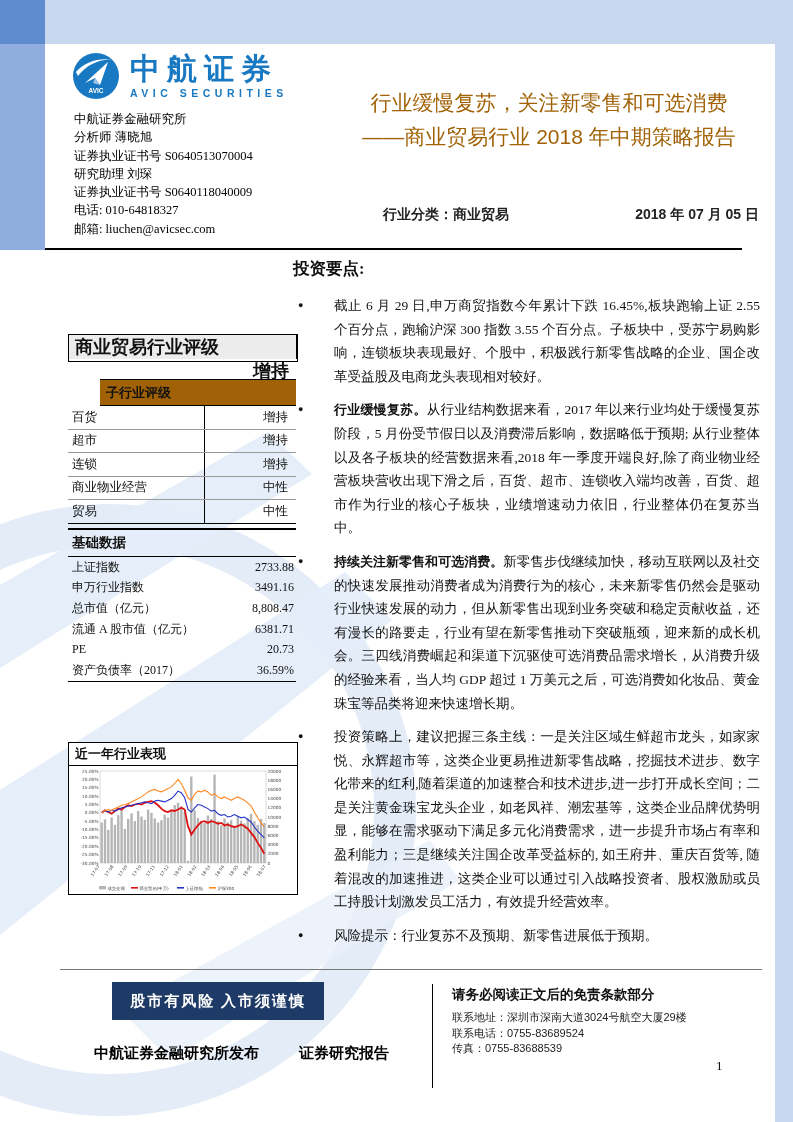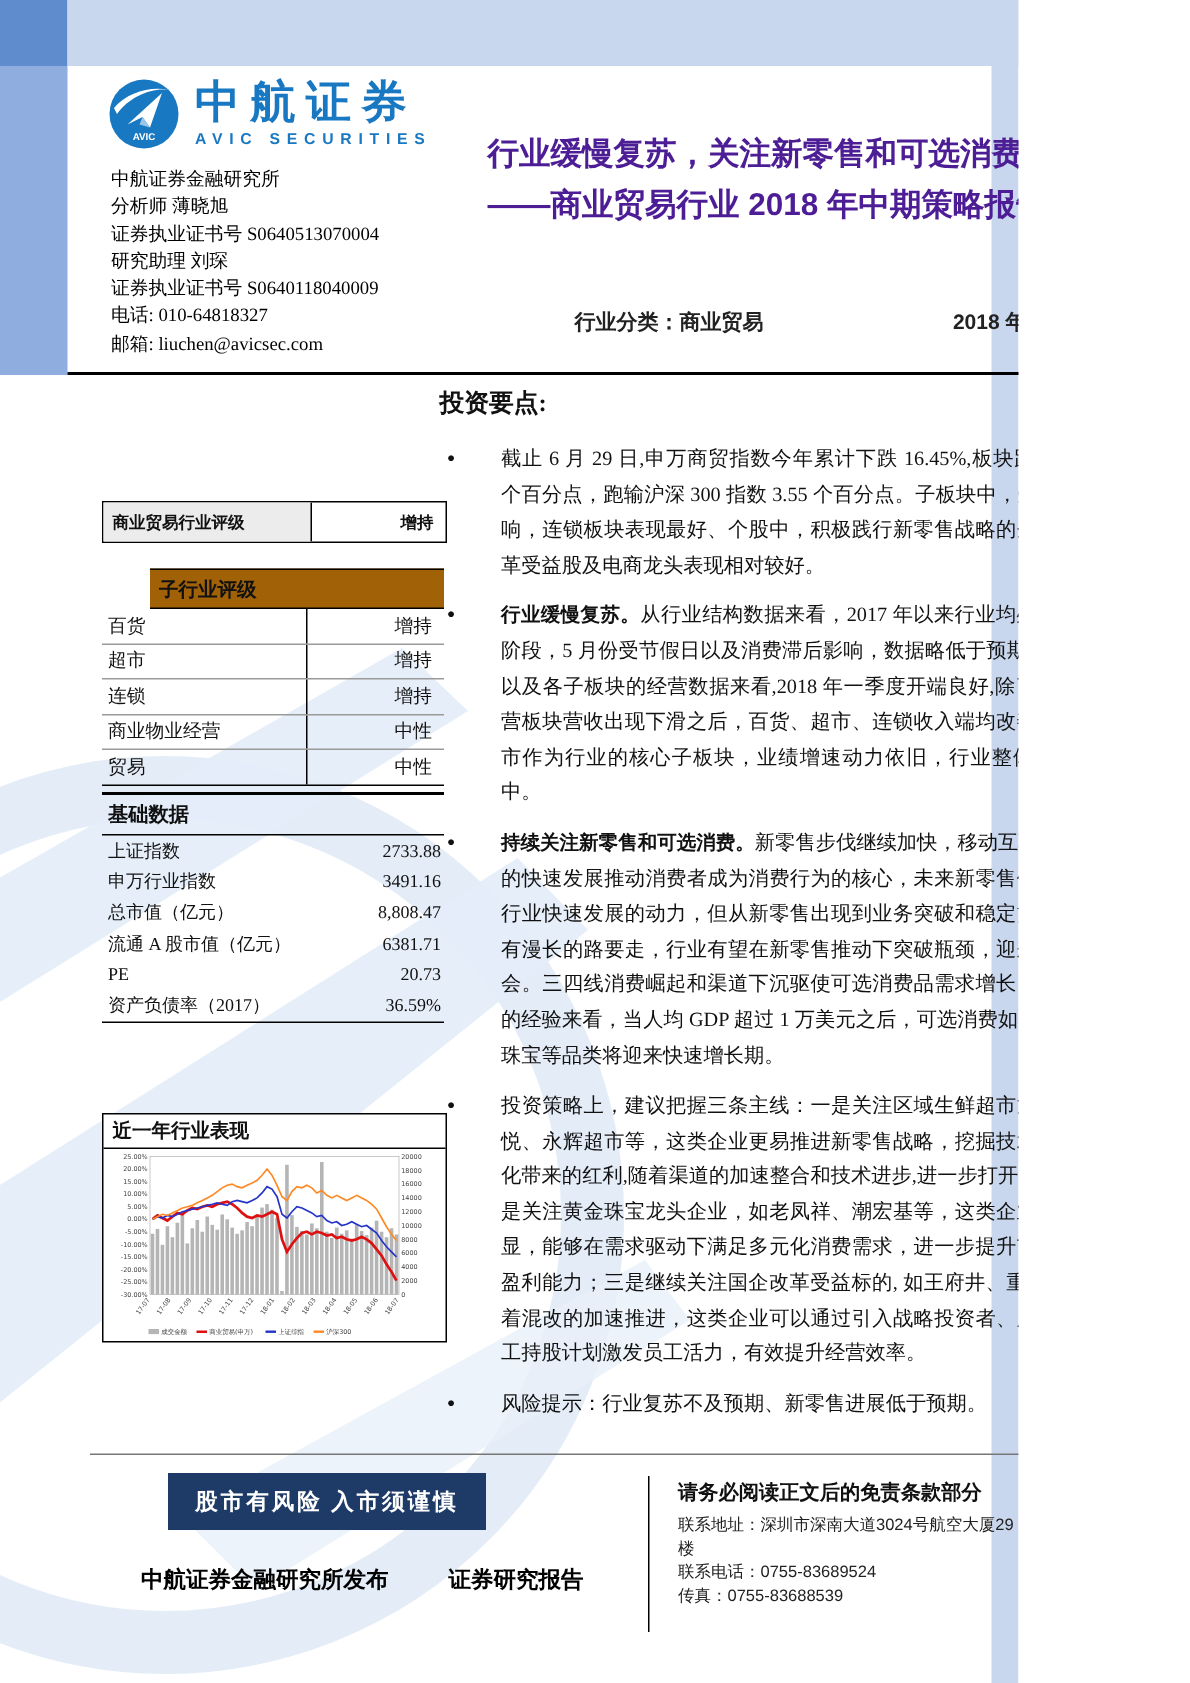--- a/index.html
+++ b/index.html
@@ -1,44 +1,44 @@
 <!DOCTYPE html>
 <html><head>
 <meta charset="utf-8">
 <style>
   html,body{margin:0;padding:0;background:#ffffff;}
-  .page{position:relative;width:679px;height:1122px;background:#fff;overflow:hidden;
+  .page{position:relative;width:793px;height:1122px;background:#fff;overflow:hidden;
         font-family:"Liberation Serif",serif;color:#111;}
   .lay{position:absolute;z-index:2;}
   
   .corner{left:0;top:0;width:45px;height:44px;background:#5e8ccd;}
   .topbar{left:45px;top:0;width:748px;height:44px;background:#c9d7ee;}
   .leftstripe{left:0;top:44px;width:45px;height:206px;background:#8fadde;}
   .rightstripe{right:0;top:44px;width:18px;height:1078px;background:#c9d7ee;}
   
   .wm{position:absolute;inset:0;z-index:1;}
   
   .logo-row{left:72px;top:52px;display:flex;align-items:center;gap:10px;}
   .brand-cn{font-family:"Liberation Sans",sans-serif;font-weight:bold;font-size:30px;
             color:#1878c1;letter-spacing:7px;line-height:30px;}
   .brand-en{font-family:"Liberation Sans",sans-serif;font-weight:bold;font-size:10.5px;
             color:#1878c1;letter-spacing:4.5px;margin-top:3px;}
   .analyst{left:74px;top:110px;width:245px;font-size:12.5px;line-height:18.3px;color:#000;}
-  .titleblock{left:325px;top:86px;width:448px;
-              font-family:"Liberation Sans",sans-serif;font-weight:bold;
-              font-size:21px;color:#4c1d95;line-height:34px;}
+  .titleblock{left:325px;top:86px;width:448px;text-align:center;
+              font-family:"Liberation Sans",sans-serif;font-weight:normal;
+              font-size:21px;color:#a16207;line-height:34px;}
   .metarow{left:325px;top:206px;width:448px;display:flex;
            font-family:"Liberation Sans",sans-serif;font-size:14px;font-weight:600;color:#222;}
   .metarow .ind{margin-left:58px;}
   .metarow .dt{margin-left:auto;margin-right:14px;}
   .hdr-rule{left:45px;top:248px;width:697px;border-top:2px solid #000;height:0;}
   
   .tbl{left:68px;width:228px;font-size:12.5px;}
   .row1{top:334px;display:flex;border:1.5px solid #000;height:26px;
-        font-family:"Liberation Sans",sans-serif;font-weight:bold;font-size:11px;}
+        font-family:"Liberation Sans",sans-serif;font-weight:bold;font-size:18px;flex-direction:column;}
   .row1 .c1{flex:0 0 58%;background:#ececec;display:flex;align-items:center;
             padding-left:6px;border-right:1px solid #000;}
   .row1 .c2{flex:1;display:flex;align-items:center;justify-content:flex-end;padding-right:8px;}
   .subtbl{top:379px;}
   .subtbl .hd{background:#a16207;font-family:"Liberation Sans",sans-serif;font-weight:bold;
               font-size:13px;height:25px;display:flex;align-items:center;padding-left:6px;
               border-top:1.5px solid #000;border-bottom:1px solid #000;margin-left:32px;}
   .subtbl .r{display:flex;height:22.5px;border-bottom:1px solid #9a9a9a;}
   .subtbl .r:last-child{border-bottom:1.5px solid #000;}
   .subtbl .r .c1{flex:0 0 58%;display:flex;align-items:center;padding-left:4px;border-right:1px solid #000;}

